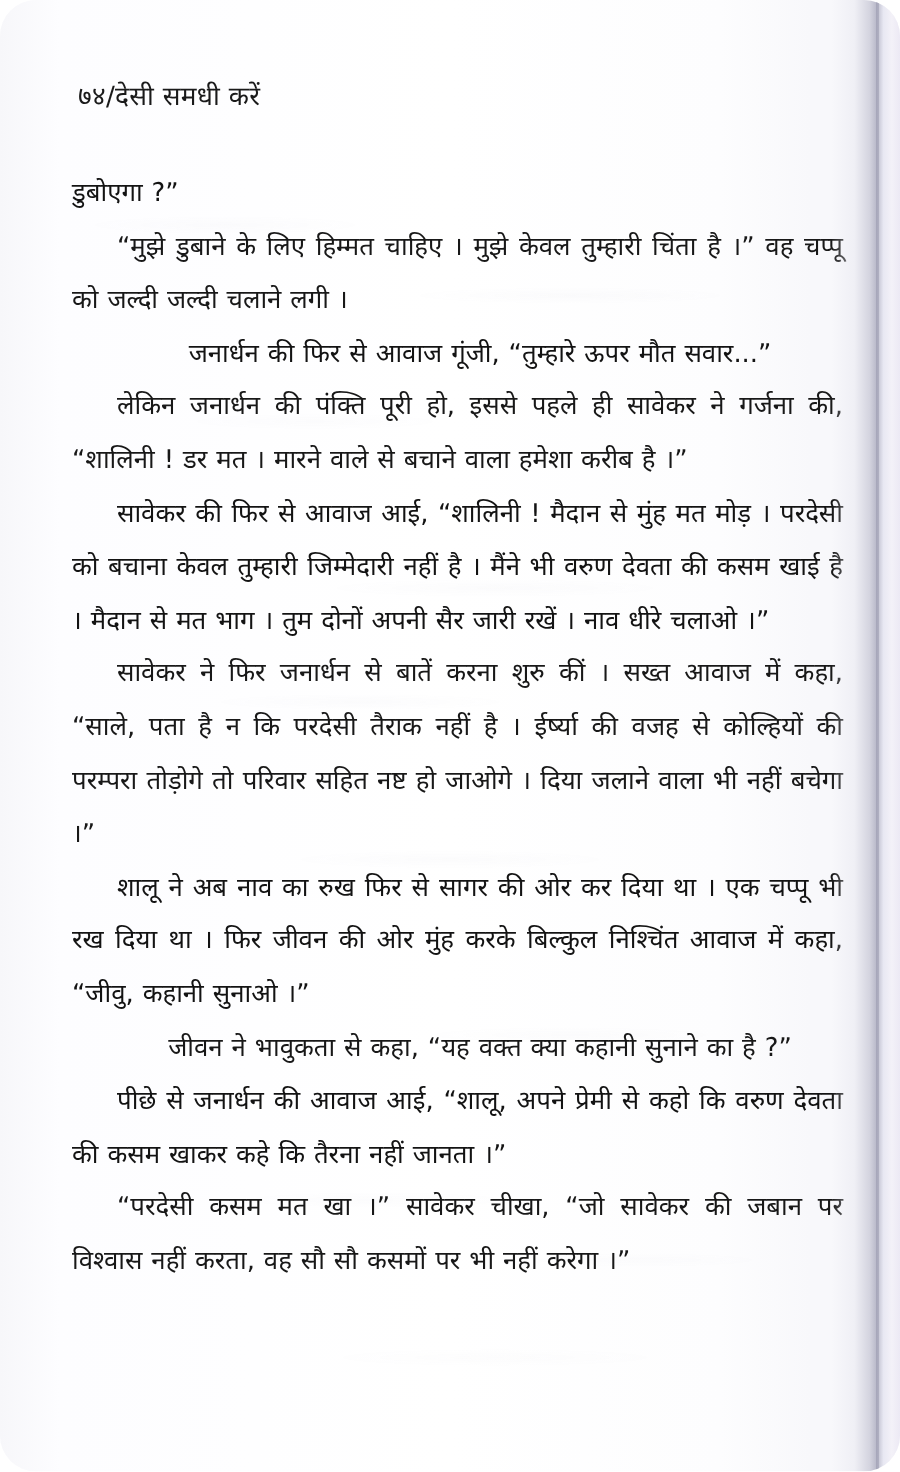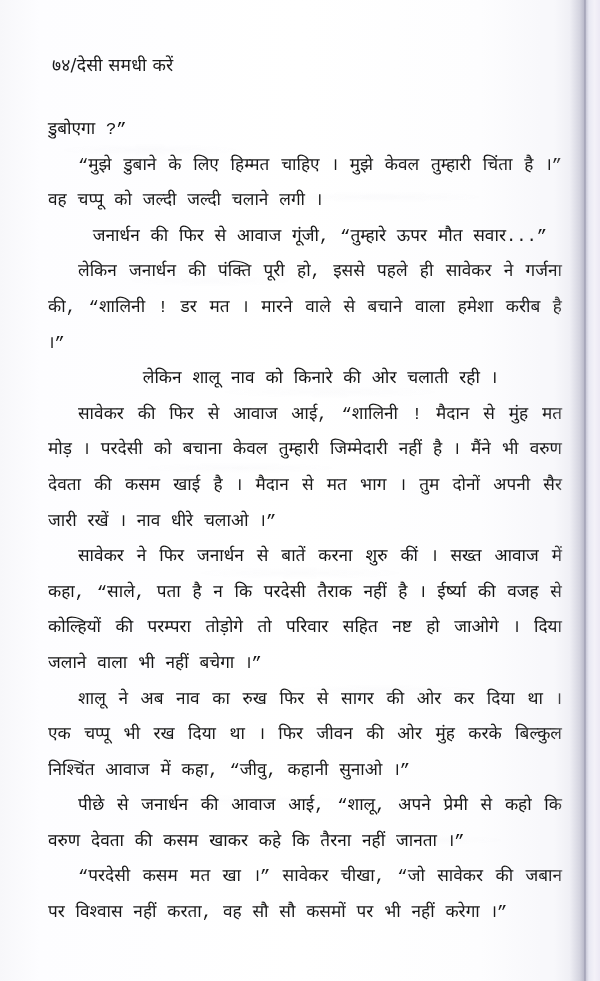--- a/index.html
+++ b/index.html
@@ -9,20 +9,21 @@
     background: #ffffff;
   }
 
   .page {
     position: relative;
     width: 600px;
     height: 981px;
     overflow: hidden;
     background: #fdfdfe;
     font-family: "DejaVu Sans", sans-serif;
+    border-radius: 24px;
     -webkit-font-smoothing: antialiased;
   }
 
   
   .paper-base {
     position: absolute;
     inset: 0;
     background:
       linear-gradient(90deg,
         #f7f7fa 0px,
@@ -107,21 +108,20 @@
   }
 
   p.para {
     margin: 0;
     font-size: 17.2px;
     line-height: 35.6px;
     text-align: justify;
     text-justify: inter-word;
     word-spacing: .5px;
     color: #141414;
-    font-family: Liberation Mono, monospace;
   }
   p.para.indent {
     text-indent: 30px;
   }
   p.para.last-flush {
     text-align: center;
   }
 
   
   .body-copy p:nth-child(odd)  { color: #131313; }
@@ -137,24 +137,24 @@
 
   <div class="text-block">
 
     <div class="running-head">७४/देसी समधी करें</div>
 
     <div class="body-copy">
       <p class="para">डुबोएगा ?”</p>
       <p class="para indent">“मुझे डुबाने के लिए हिम्मत चाहिए । मुझे केवल तुम्हारी चिंता है ।” वह चप्पू को जल्दी जल्दी चलाने लगी ।</p>
       <p class="para indent last-flush">जनार्धन की फिर से आवाज गूंजी, “तुम्हारे ऊपर मौत सवार...”</p>
       <p class="para indent">लेकिन जनार्धन की पंक्ति पूरी हो, इससे पहले ही सावेकर ने गर्जना की, “शालिनी ! डर मत । मारने वाले से बचाने वाला हमेशा करीब है ।”</p>
-      <p class="para indent last-flush">लेकिन शालू नाव को किनारे की ओर चलाती रही ।</p>
       <p class="para indent">सावेकर की फिर से आवाज आई, “शालिनी ! मैदान से मुंह मत मोड़ । परदेसी को बचाना केवल तुम्हारी जिम्मेदारी नहीं है । मैंने भी वरुण देवता की कसम खाई है । मैदान से मत भाग । तुम दोनों अपनी सैर जारी रखें । नाव धीरे चलाओ ।”</p>
       <p class="para indent">सावेकर ने फिर जनार्धन से बातें करना शुरु कीं । सख्त आवाज में कहा, “साले, पता है न कि परदेसी तैराक नहीं है । ईर्ष्या की वजह से कोल्हियों की परम्परा तोड़ोगे तो परिवार सहित नष्ट हो जाओगे । दिया जलाने वाला भी नहीं बचेगा ।”</p>
       <p class="para indent">शालू ने अब नाव का रुख फिर से सागर की ओर कर दिया था । एक चप्पू भी रख दिया था । फिर जीवन की ओर मुंह करके बिल्कुल निश्चिंत आवाज में कहा, “जीवु, कहानी सुनाओ ।”</p>
+      <p class="para indent last-flush">जीवन ने भावुकता से कहा, “यह वक्त क्या कहानी सुनाने का है ?”</p>
       <p class="para indent">पीछे से जनार्धन की आवाज आई, “शालू, अपने प्रेमी से कहो कि वरुण देवता की कसम खाकर कहे कि तैरना नहीं जानता ।”</p>
       <p class="para indent">“परदेसी कसम मत खा ।” सावेकर चीखा, “जो सावेकर की जबान पर विश्वास नहीं करता, वह सौ सौ कसमों पर भी नहीं करेगा ।”</p>
     </div>
 
   </div>
 
   <div class="page-edge"></div>
   <div class="page-edge-line"></div>
 
 </div>

